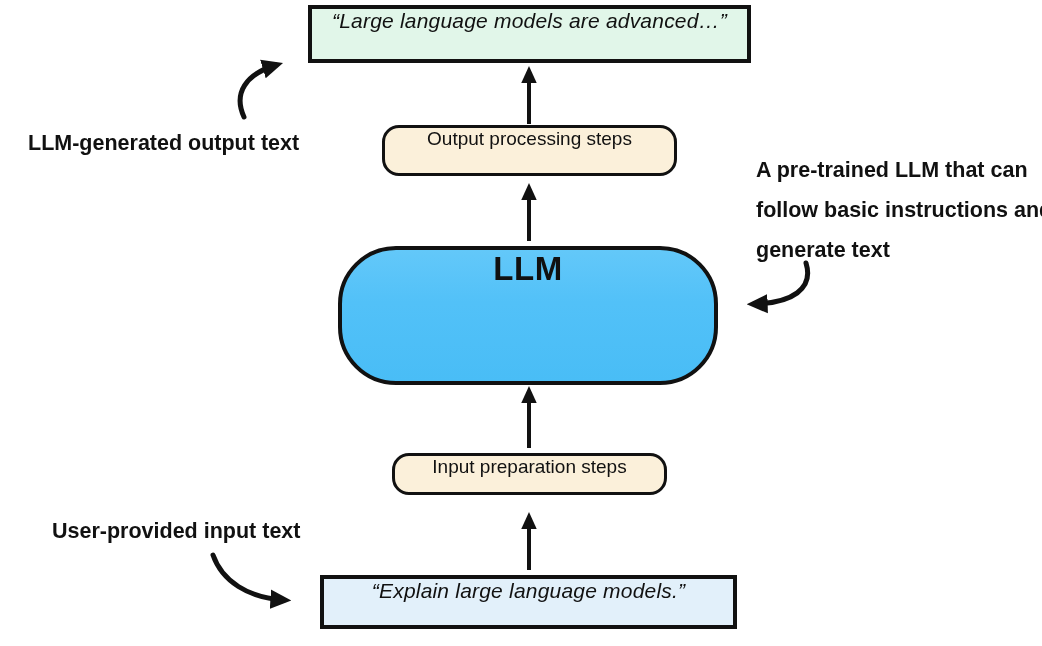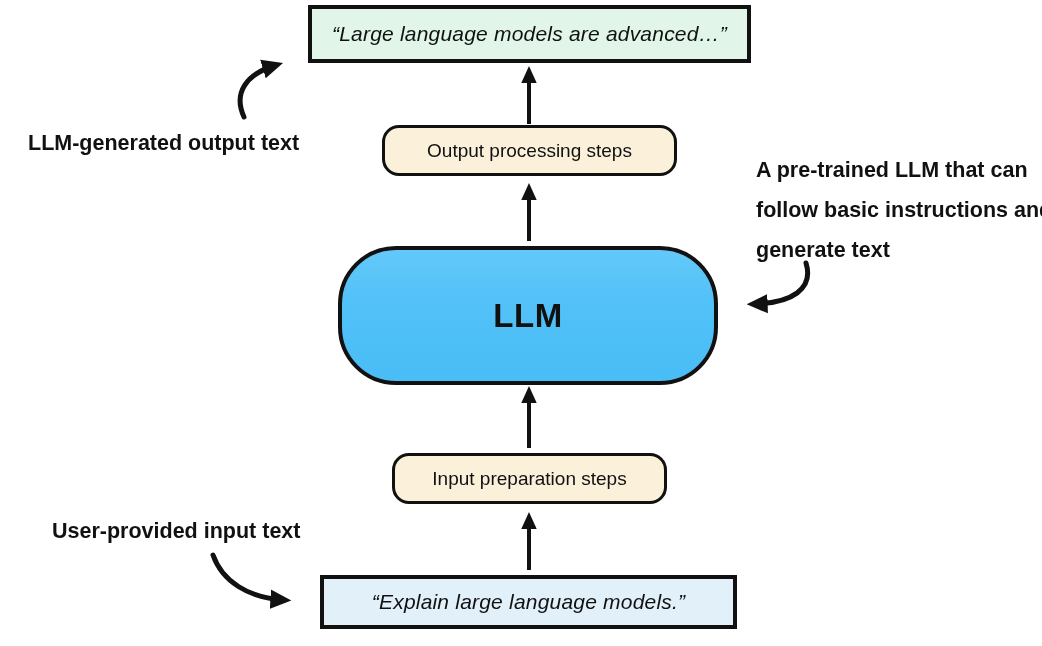--- a/index.html
+++ b/index.html
@@ -7,42 +7,42 @@
     position: relative;
     width: 1042px;
     height: 646px;
     background: #ffffff;
     font-family: "Liberation Sans", sans-serif;
     overflow: hidden;
   }
   .node {
     position: absolute;
     display: flex;
-    align-items: center;
+    align-items: flex-start;
     justify-content: center;
     box-sizing: border-box;
     background: #ffffff;
     color: #111111;
   }
   .quote-box {
     border: 4px solid #111111;
     font-style: italic;
     font-size: 21px;
     letter-spacing: 0.2px;
   }
   .quote-output { left: 308px; top: 5px;  width: 443px; height: 58px; background: #e1f6e9; }
   .quote-input  { left: 320px; top: 575px; width: 417px; height: 54px; background: #e2f0fa; }
   .steps-box {
     border: 3px solid #111111;
     border-radius: 17px;
     background: #fbf0da;
     font-size: 19px;
   }
   .steps-output { left: 382px; top: 125px; width: 295px; height: 51px; }
-  .steps-input  { left: 392px; top: 453px; width: 275px; height: 51px; }
+  .steps-input  { left: 392px; top: 453px; width: 275px; height: 42px; }
   .llm-box {
     left: 338px; top: 246px; width: 380px; height: 139px;
     border: 4px solid #111111;
     border-radius: 58px;
     background: linear-gradient(180deg, #63c8f9 0%, #52c1f8 40%, #49bdf6 100%);
     font-size: 33px;
     font-weight: bold;
     letter-spacing: 0.5px;
   }
   .annotation {

